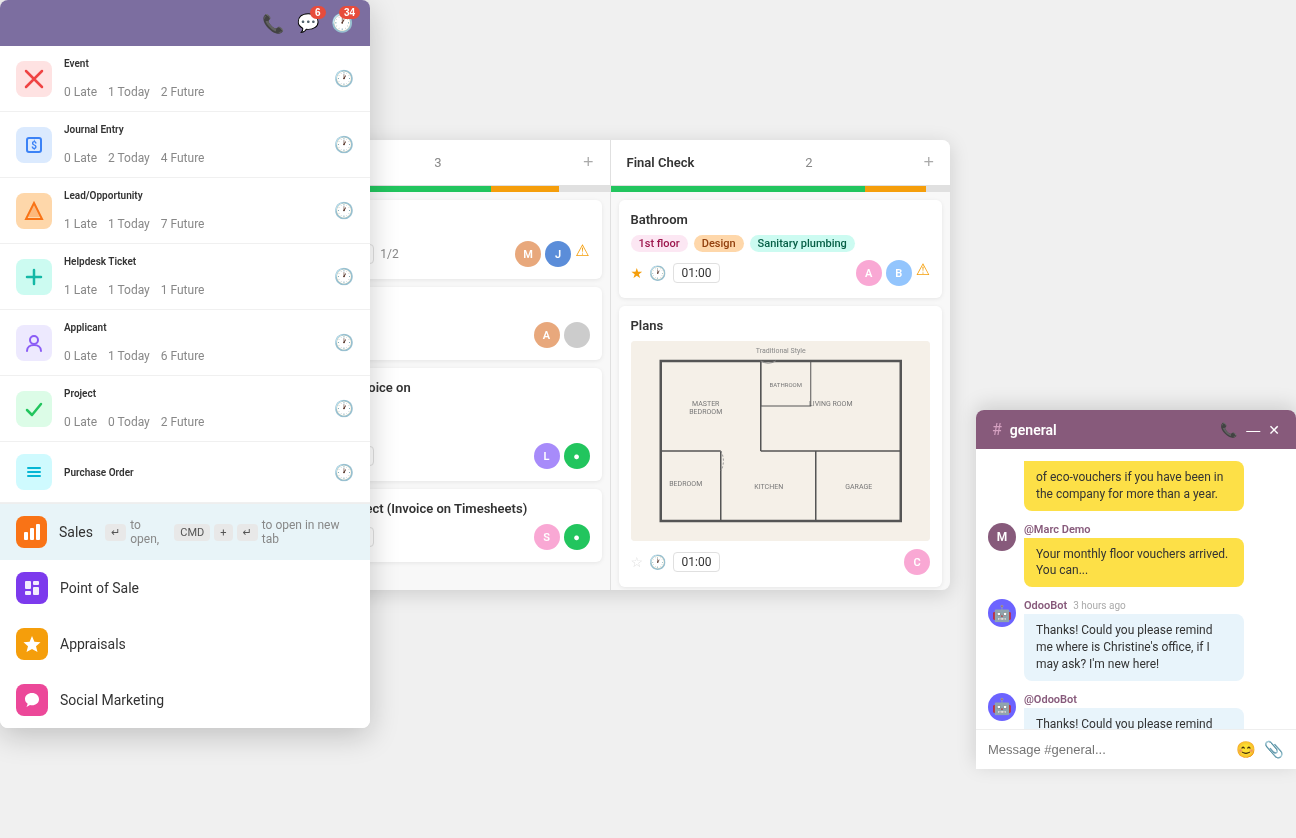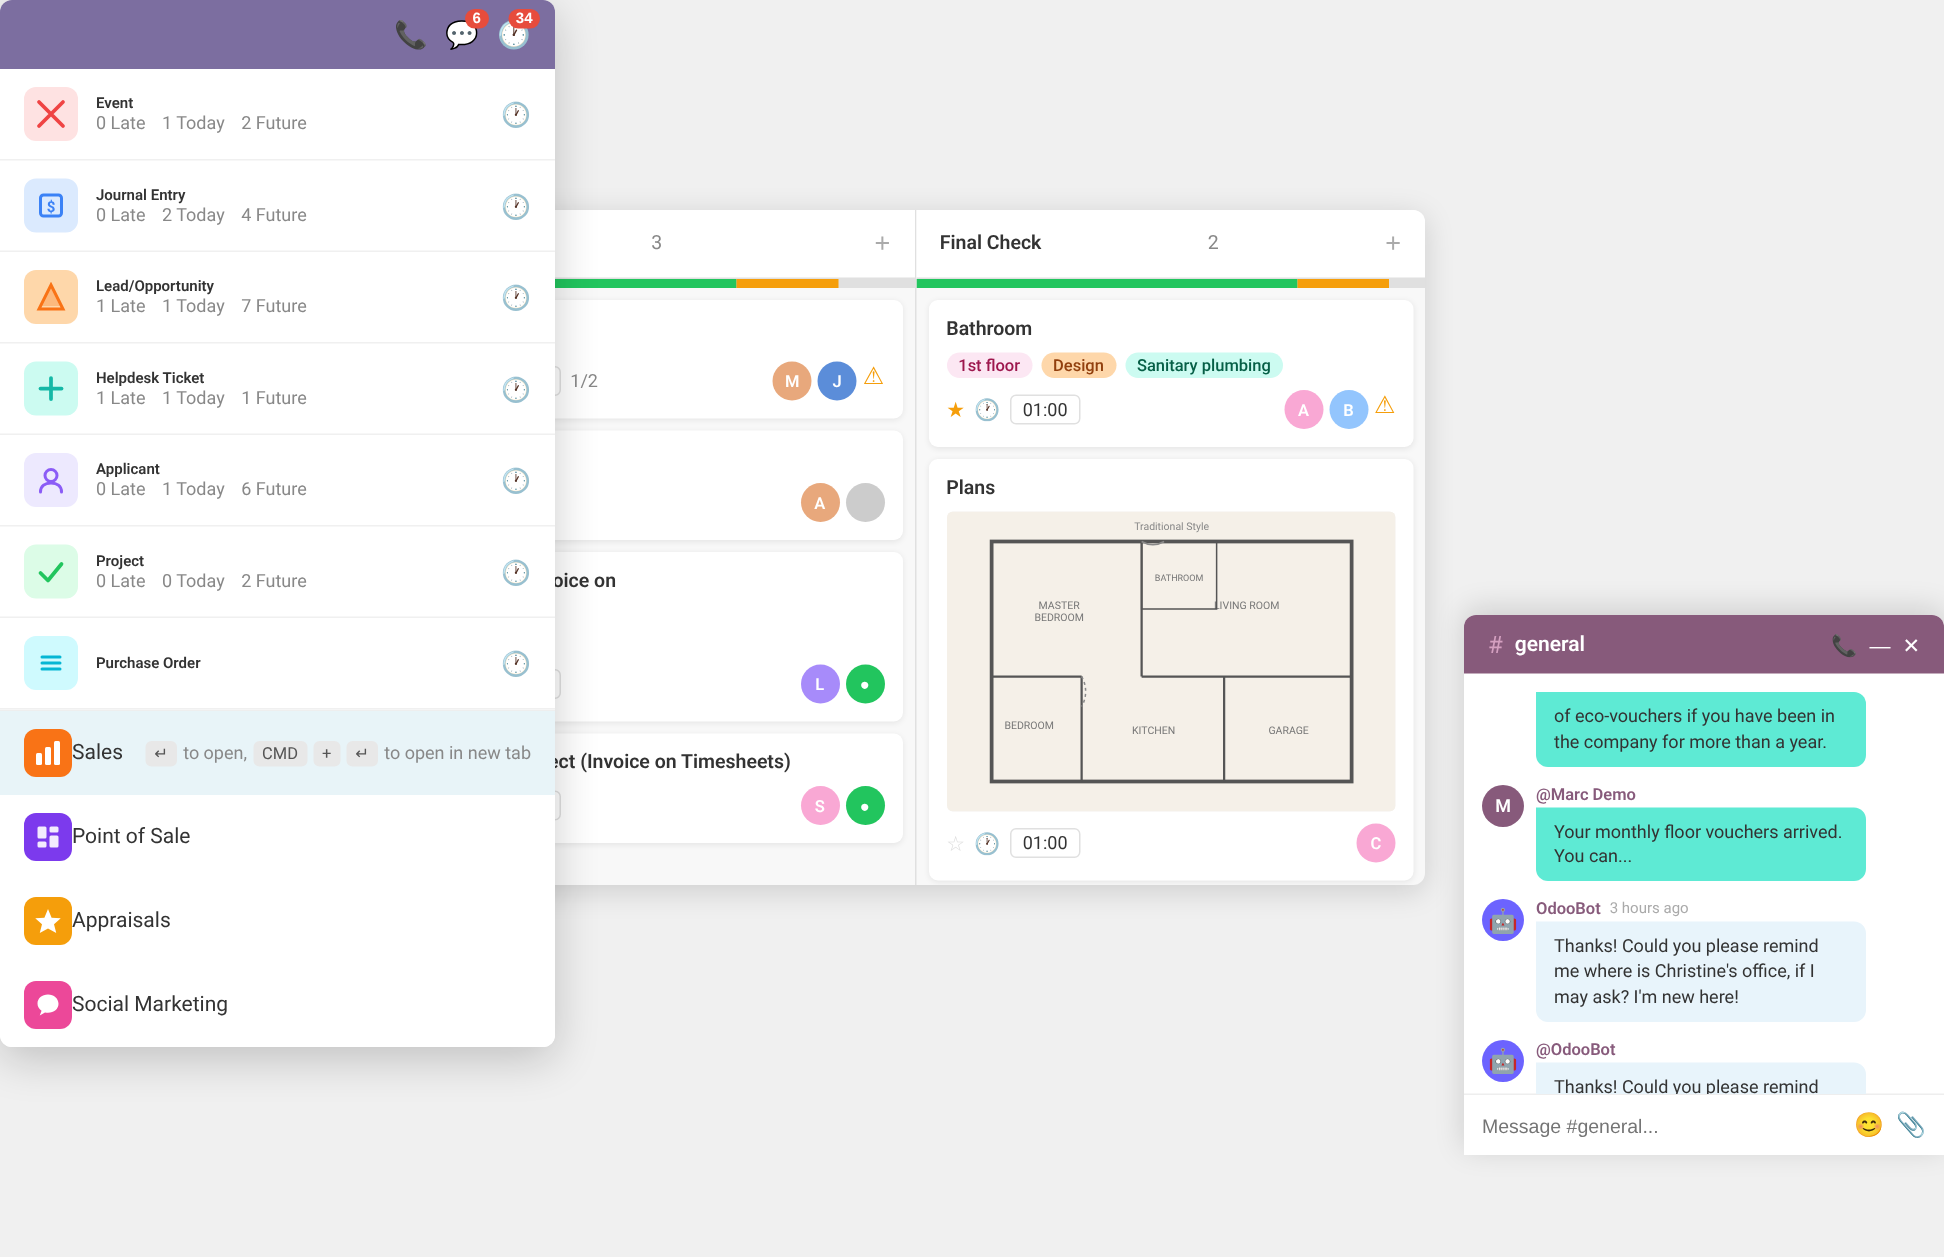--- a/index.html
+++ b/index.html
@@ -67,21 +67,21 @@
     }
     .activity-icon.red { background: #fee2e2; }
     .activity-icon.blue { background: #dbeafe; }
     .activity-icon.orange { background: #fed7aa; }
     .activity-icon.teal { background: #ccfbf1; }
     .activity-icon.purple { background: #ede9fe; }
     .activity-icon.green { background: #dcfce7; }
     .activity-icon.cyan { background: #cffafe; }
     .activity-info { flex: 1; }
     .activity-name { font-size: 10px; font-weight: 600; color: #333; }
-    .activity-stats { font-size: 12px; color: #888; margin-top: 0; }
+    .activity-stats { font-size: 12px; color: #888; margin-top: 16px; }
     .activity-stats span { margin-right: 8px; }
     .activity-clock {
       color: #aaa;
       font-size: 16px;
     }
 
     
     .search-bar {
       padding: 10px 16px;
       border-top: 1px solid #eee;
@@ -101,20 +101,21 @@
     
     .app-suggestions {
       background: white;
       border-top: 1px solid #eee;
     }
     .app-suggestion-item {
       display: flex;
       align-items: center;
       padding: 12px 16px;
       cursor: pointer;
+      gap: 12px;
     }
     .app-suggestion-item.active { background: #e8f4f8; }
     .app-icon {
       width: 32px; height: 32px;
       border-radius: 8px;
       display: flex; align-items: center; justify-content: center;
       font-size: 18px;
     }
     .app-name { font-size: 14px; color: #333; flex: 1; }
     .app-shortcut { font-size: 12px; color: #888; display: flex; align-items: center; gap: 4px; }
@@ -257,21 +258,21 @@
     .chat-message { display: flex; gap: 8px; margin-bottom: 12px; }
     .chat-avatar {
       width: 28px; height: 28px;
       border-radius: 50%;
       background: #875a7b;
       display: flex; align-items: center; justify-content: center;
       font-size: 12px; color: white; font-weight: 600;
       flex-shrink: 0;
     }
     .chat-bubble {
-      background: #5eead4;
+      background: #fde047;
       border-radius: 0 8px 8px 8px;
       padding: 8px 12px;
       font-size: 12px;
       color: #333;
       max-width: 220px;
     }
     .chat-bubble.bot { background: #e8f4fb; border-radius: 0 8px 8px 8px; }
     .chat-sender { font-size: 11px; color: #875a7b; font-weight: 600; margin-bottom: 2px; }
     .chat-time { font-size: 10px; color: #aaa; margin-bottom: 2px; }
     .chat-msg-text { font-size: 12px; color: #333; line-height: 1.4; }

